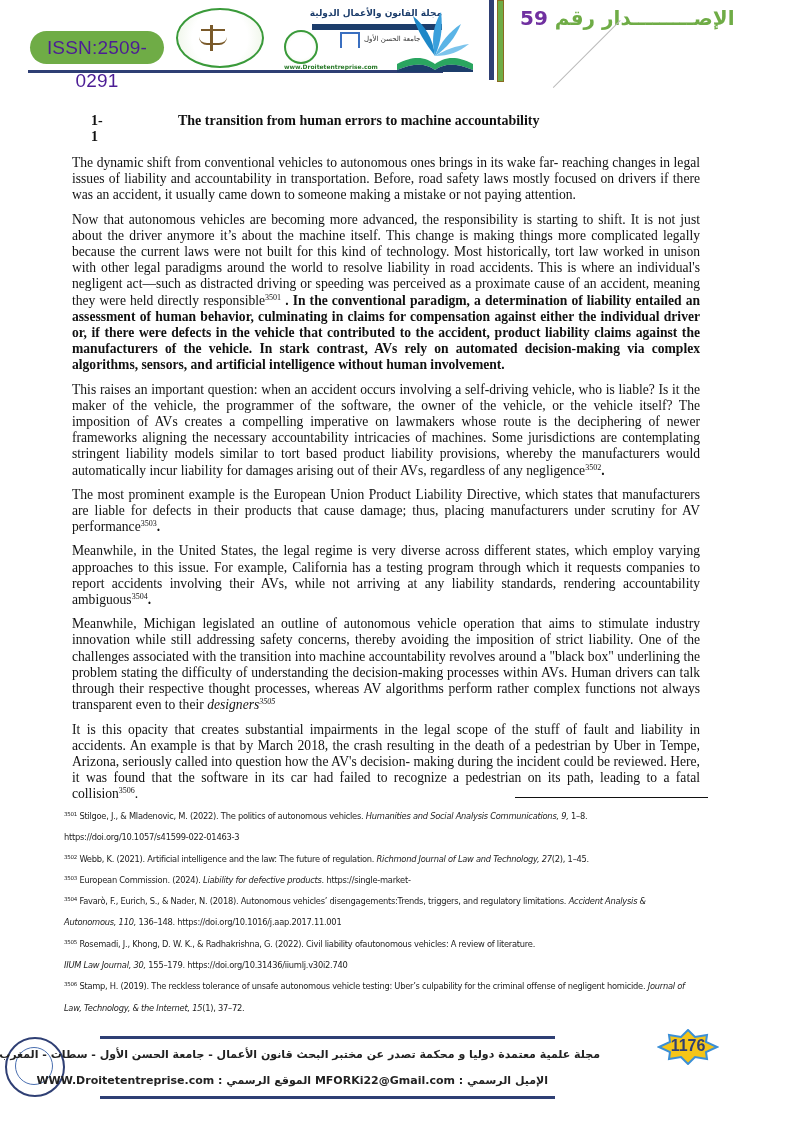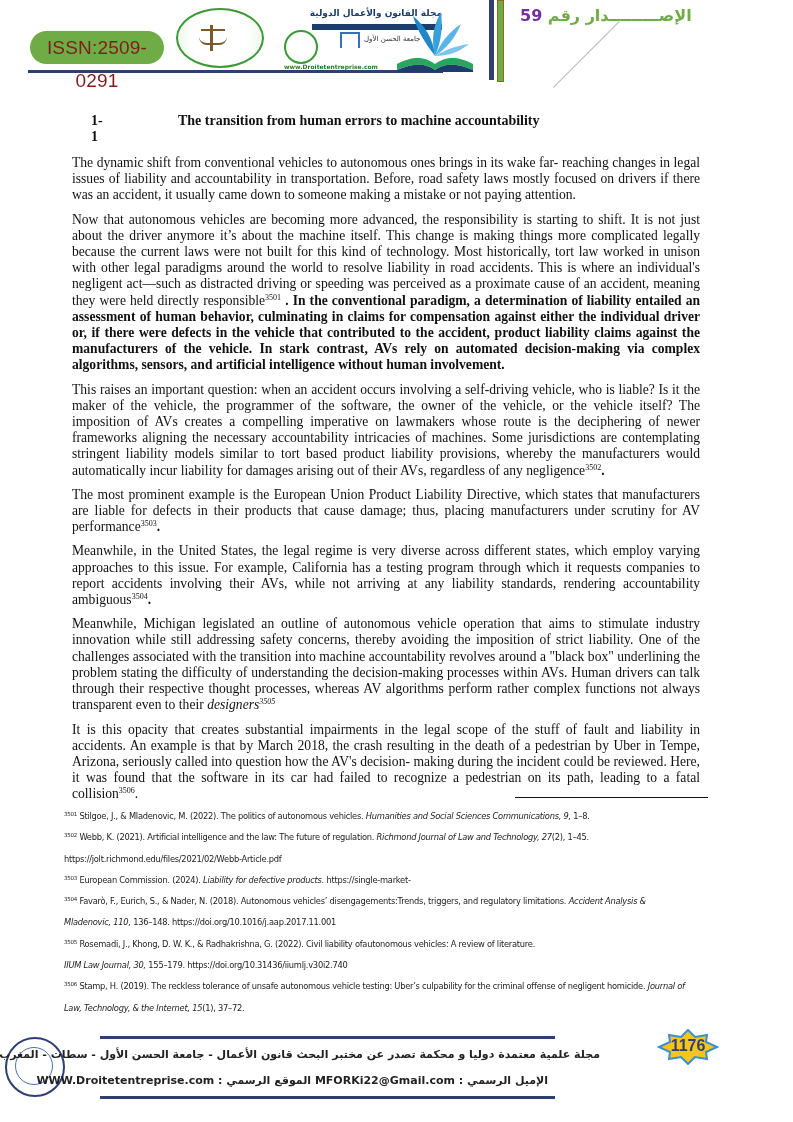--- a/index.html
+++ b/index.html
@@ -1,38 +1,38 @@
 <!DOCTYPE html>
 <html><head>
   <meta charset="utf-8">
   <style>
     html, body { margin: 0; padding: 0; background: #ffffff; }
     body { width: 793px; height: 1122px; position: relative; overflow: hidden; font-family: "Liberation Serif", serif; color: #111; }
 
     
     .header { position: absolute; left: 0; top: 0; width: 793px; height: 80px; }
-    .issn { position: absolute; left: 30px; top: 31px; width: 134px; height: 33px; background: #6fac46; border-radius: 17px; color: #7f1d1d; font-family: "Liberation Sans", sans-serif; font-size: 19px; line-height: 33px; text-align: center; letter-spacing: 0.2px; }
+    .issn { position: absolute; left: 30px; top: 31px; width: 134px; height: 33px; background: #6fac46; border-radius: 17px; color: #4c1d95; font-family: "Liberation Sans", sans-serif; font-size: 19px; line-height: 33px; text-align: center; letter-spacing: 0.2px; }
     .header-rule { position: absolute; left: 28px; top: 70px; width: 415px; height: 3px; background: #2f3f74; }
     .seal { position: absolute; border-radius: 50%; border: 2px solid #3a9a3a; background: radial-gradient(circle, #fff 55%, #eaf3e2 100%); display: flex; align-items: center; justify-content: center; }
     .seal-big { left: 176px; top: 8px; width: 84px; height: 56px; border-radius: 50%; }
     .seal-inner { width: 18px; height: 26px; border-left: 3px solid #7a5a2a; position: relative; }
     .seal-inner::before { content: ""; position: absolute; left: -12px; top: 4px; width: 24px; height: 2px; background: #7a5a2a; }
     .seal-inner::after { content: ""; position: absolute; left: -14px; top: 12px; width: 28px; height: 6px; border-bottom: 2px solid #7a5a2a; border-radius: 0 0 10px 10px; }
     .journal-block { position: absolute; left: 282px; top: 6px; width: 160px; height: 64px; }
     .journal-title-ar { position: absolute; right: 0; top: 2px; font-family: "DejaVu Sans", sans-serif; font-size: 9px; font-weight: bold; color: #1c3d6b; direction: rtl; white-space: nowrap; }
     .journal-subbar { position: absolute; left: 30px; top: 18px; width: 130px; height: 6px; background: #1c3d6b; }
     .seal-small { left: 284px; top: 30px; width: 30px; height: 30px; }
     .uni-icon { position: absolute; left: 340px; top: 32px; width: 16px; height: 14px; border: 2px solid #3a6fc0; border-bottom: none; }
     .uni-ar { position: absolute; left: 364px; top: 35px; font-family: "DejaVu Sans", sans-serif; font-size: 7px; color: #333; direction: rtl; }
     .journal-url { position: absolute; left: 284px; top: 63px; font-family: "DejaVu Sans", sans-serif; font-size: 6px; font-weight: bold; color: #2a7a2a; }
     .book-logo { position: absolute; left: 395px; top: 8px; width: 80px; height: 66px; }
     .vbar { position: absolute; top: 0; width: 5px; height: 80px; }
     .vbar1 { left: 489px; background: #2f3f74; }
     .vbar2 { left: 497px; background: #6fac46; border: 1px solid #8a6a20; }
-    .issue-line1 { position: absolute; left: 520px; top: 6px; font-family: "DejaVu Sans", sans-serif; font-size: 16px; font-weight: bold; color: #6fac46; direction: rtl; white-space: nowrap; }
+    .issue-line1 { position: absolute; left: 520px; top: 6px; font-family: "DejaVu Sans", sans-serif; font-size: 20px; font-weight: bold; color: #6fac46; direction: rtl; white-space: nowrap; }
     .issue-num { color: #7030a0; }
     .issue-line2 { position: absolute; left: 512px; top: 43px; font-family: "DejaVu Sans", sans-serif; font-size: 24px; font-weight: bold; color: #5b9bd5; direction: rtl; white-space: nowrap; }
     .diag { position: absolute; left: 620px; top: 20px; width: 1px; height: 95px; background: #bbb; transform: rotate(45deg); transform-origin: top left; }
 
     
     .section-heading { position: absolute; top: 113px; left: 91px; font-family: "Liberation Serif", serif; font-weight: bold; font-size: 14px; text-decoration: underline; }
     .section-num { position: absolute; left: 0; }
     .section-title { position: absolute; left: 87px; white-space: nowrap; }
 
     
@@ -105,32 +105,32 @@
   <p><span>This raises an important question: when an accident occurs involving a self-driving vehicle, who is liable? Is it the maker of the vehicle, the programmer of the software, the owner of the vehicle, or the vehicle itself? The imposition of AVs creates a compelling imperative on lawmakers whose route is the deciphering of newer frameworks aligning the necessary accountability intricacies of machines. Some jurisdictions are contemplating stringent liability models similar to tort based product liability provisions, whereby the manufacturers would automatically incur liability for damages arising out of their AVs, regardless of any negligence</span><sup>3502</sup><span class="strong-dot">.</span></p>
   <p><span>The most prominent example is the European Union Product Liability Directive, which states that manufacturers are liable for defects in their products that cause damage; thus, placing manufacturers under scrutiny for AV performance</span><sup>3503</sup><span class="strong-dot">.</span></p>
   <p><span>Meanwhile, in the United States, the legal regime is very diverse across different states, which employ varying approaches to this issue. For example, California has a testing program through which it requests companies to report accidents involving their AVs, while not arriving at any liability standards, rendering accountability ambiguous</span><sup>3504</sup><span class="strong-dot">.</span></p>
   <p><span>Meanwhile, Michigan legislated an outline of autonomous vehicle operation that aims to stimulate industry innovation while still addressing safety concerns, thereby avoiding the imposition of strict liability. One of the challenges associated with the transition into machine accountability revolves around a "black box" underlining the problem stating the difficulty of understanding the decision-making processes within AVs. Human drivers can talk through their respective thought processes, whereas AV algorithms perform rather complex functions not always transparent even to their </span><i>designers</i><sup style="font-style:italic">3505</sup></p>
   <p><span>It is this opacity that creates substantial impairments in the legal scope of the stuff of fault and liability in accidents. An example is that by March 2018, the crash resulting in the death of a pedestrian by Uber in Tempe, Arizona, seriously called into question how the AV's decision- making during the incident could be reviewed. Here, it was found that the software in its car had failed to recognize a pedestrian on its path, leading to a fatal collision</span><sup>3506</sup><span>.</span></p>
 </div>
 
 <div class="fn-rule"></div>
 <div class="footnotes">
   <div>
-    <div class="fn-line"><sup>3501</sup><span> Stilgoe, J., &amp; Mladenovic, M. (2022). The politics of autonomous vehicles. </span><i>Humanities and Social Sciences  Communications, 9,</i><span> 1–8.</span></div>
+    <div class="fn-line"><sup>3501</sup><span> Stilgoe, J., &amp; Mladenovic, M. (2022). The politics of autonomous vehicles. </span><i>Humanities and Social Analysis  Communications, 9,</i><span> 1–8.</span></div>
+    <div class="fn-line"><i></i><span>https://doi.org/10.1057/s41599-022-01463-3</span></div>
   </div>
   <div>
     <div class="fn-line"><sup>3502</sup><span> Webb, K. (2021). Artificial intelligence and the law: The future of regulation. </span><i>Richmond Journal of Law and Technology,  27</i><span>(2), 1–45.</span></div>
-    <div class="fn-line"><i></i><span>https://jolt.richmond.edu/files/2021/02/Webb-Article.pdf</span></div>
   </div>
   <div>
     <div class="fn-line"><sup>3503</sup><span> European Commission. (2024). </span><i>Liability for defective products.</i><span> https://single-market-</span></div>
   </div>
   <div>
     <div class="fn-line"><sup>3504</sup><span> Favarò, F., Eurich, S., &amp; Nader, N. (2018). Autonomous vehicles’ disengagements:Trends, triggers, and regulatory limitations. </span><i>Accident Analysis &amp;</i><span></span></div>
-    <div class="fn-line"><i>Mladenovic, 110,</i><span> 136–148. https://doi.org/10.1016/j.aap.2017.11.001</span></div>
+    <div class="fn-line"><i>Autonomous, 110,</i><span> 136–148. https://doi.org/10.1016/j.aap.2017.11.001</span></div>
   </div>
   <div>
     <div class="fn-line"><sup>3505</sup><span> Rosemadi, J., Khong, D. W. K., &amp; Radhakrishna, G. (2022). Civil liability ofautonomous vehicles: A review of literature.</span><i></i><span></span></div>
     <div class="fn-line"><i>IIUM Law Journal, 30,</i><span> 155–179. https://doi.org/10.31436/iiumlj.v30i2.740</span></div>
   </div>
   <div>
     <div class="fn-line"><sup>3506</sup><span> Stamp, H. (2019). The reckless tolerance of unsafe autonomous vehicle testing: Uber’s culpability for the criminal offense of negligent homicide. </span><i>Journal of</i><span></span></div>
     <div class="fn-line"><i>Law, Technology, &amp; the Internet, 15</i><span>(1), 37–72.</span></div>
   </div>
 </div>

